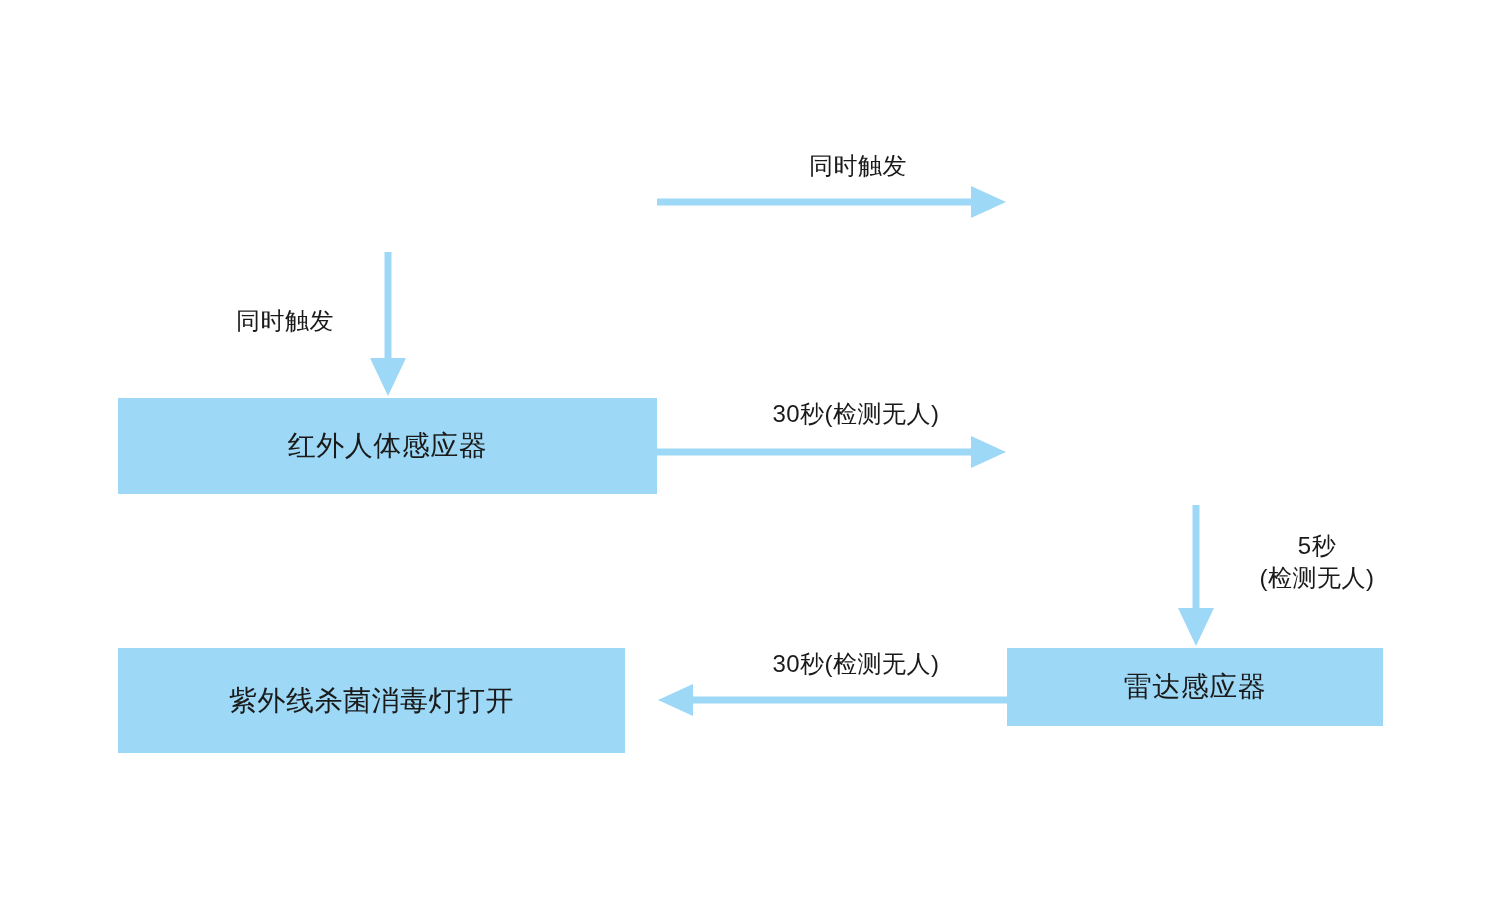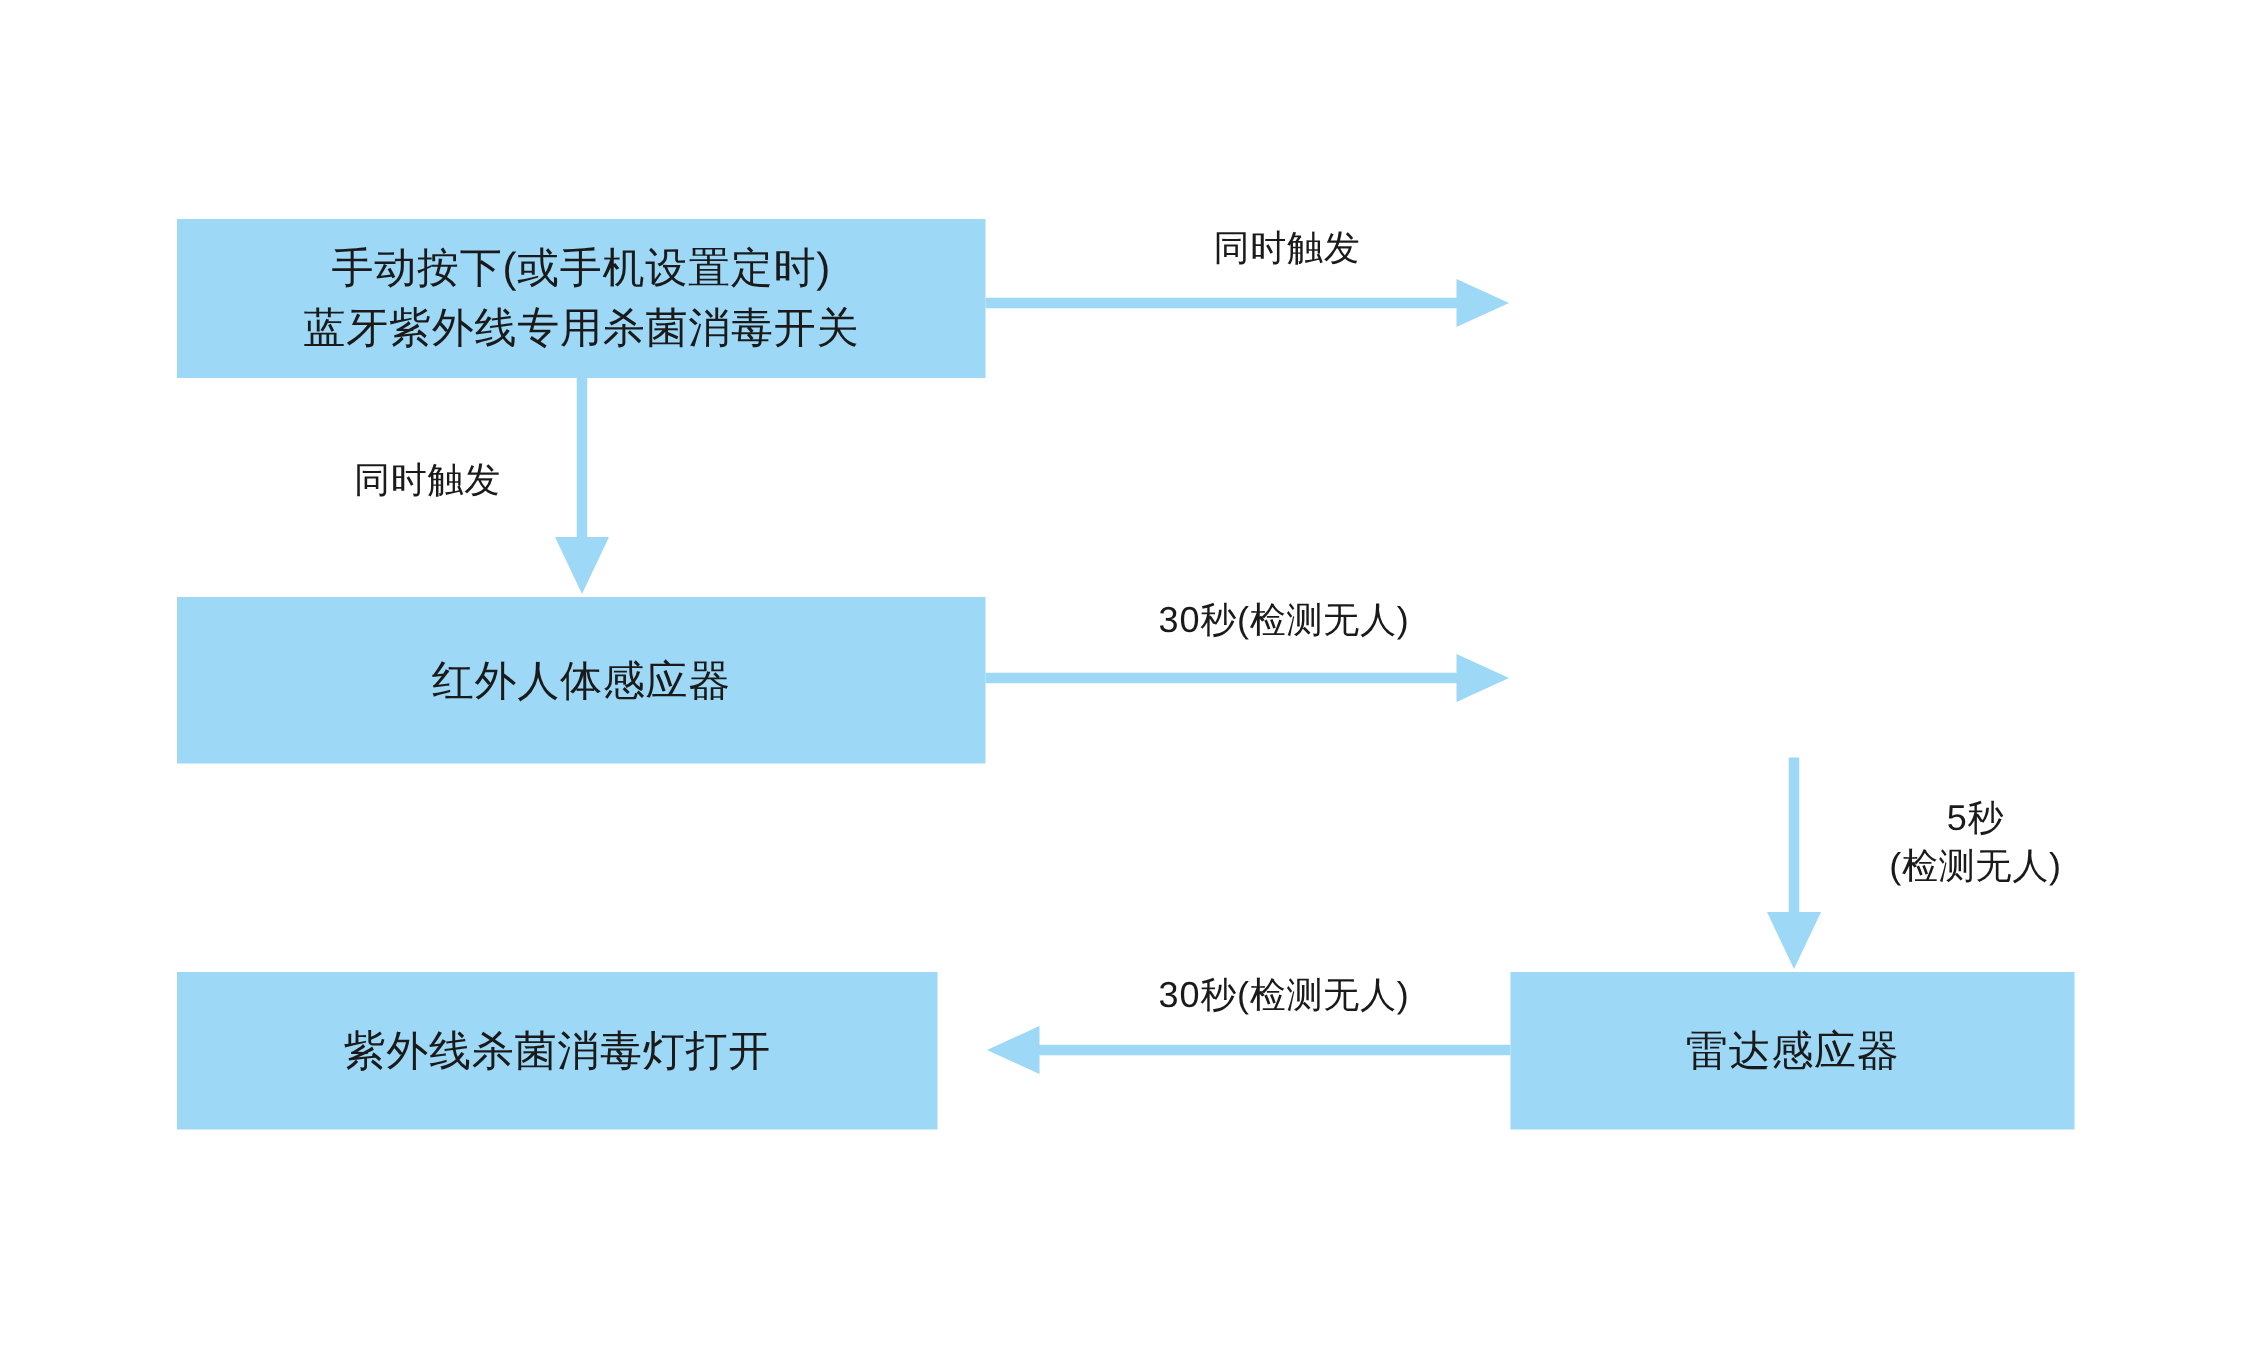--- a/index.html
+++ b/index.html
@@ -77,30 +77,28 @@
       <line x1="1196" y1="505" x2="1196" y2="622" stroke="#9DD8F6" stroke-width="7"></line>
       <polygon points="1196,646 1178,608 1214,608" fill="#9DD8F6"></polygon>
     </g>
 
     <g>
       <line x1="1007" y1="700" x2="679" y2="700" stroke="#9DD8F6" stroke-width="7"></line>
       <polygon points="658,700 693,684 693,716" fill="#9DD8F6"></polygon>
     </g>
   </svg>
 
-  <div class="node" style="left:118px; top:146px; width:539px; height:106px;">手动按下(或手机设置定时)
-蓝牙紫外线专用杀菌消毒开关</div>
 
 
-  <div class="node" style="left:118px; top:398px; width:539px; height:111px;">红外人体感应器</div>
+  <div class="node" style="left:118px; top:398px; width:539px; height:96px;">红外人体感应器</div>
 
 
   <div class="node" style="left:118px; top:648px; width:507px; height:105px;">紫外线杀菌消毒灯打开</div>
 
-  <div class="node" style="left:1007px; top:648px; width:376px; height:105px;">雷达感应器</div>
+  <div class="node" style="left:1007px; top:648px; width:376px; height:78px;">雷达感应器</div>
 
   <div class="edge-label" style="left:758px; top:150px; width:200px;">同时触发</div>
 
   <div class="edge-label" style="left:205px; top:305px; width:160px;">同时触发</div>
 
   <div class="edge-label" style="left:706px; top:398px; width:300px;">30秒(检测无人)</div>
 
   <div class="edge-label" style="left:1222px; top:530px; width:190px;">5秒
 (检测无人)</div>
 

